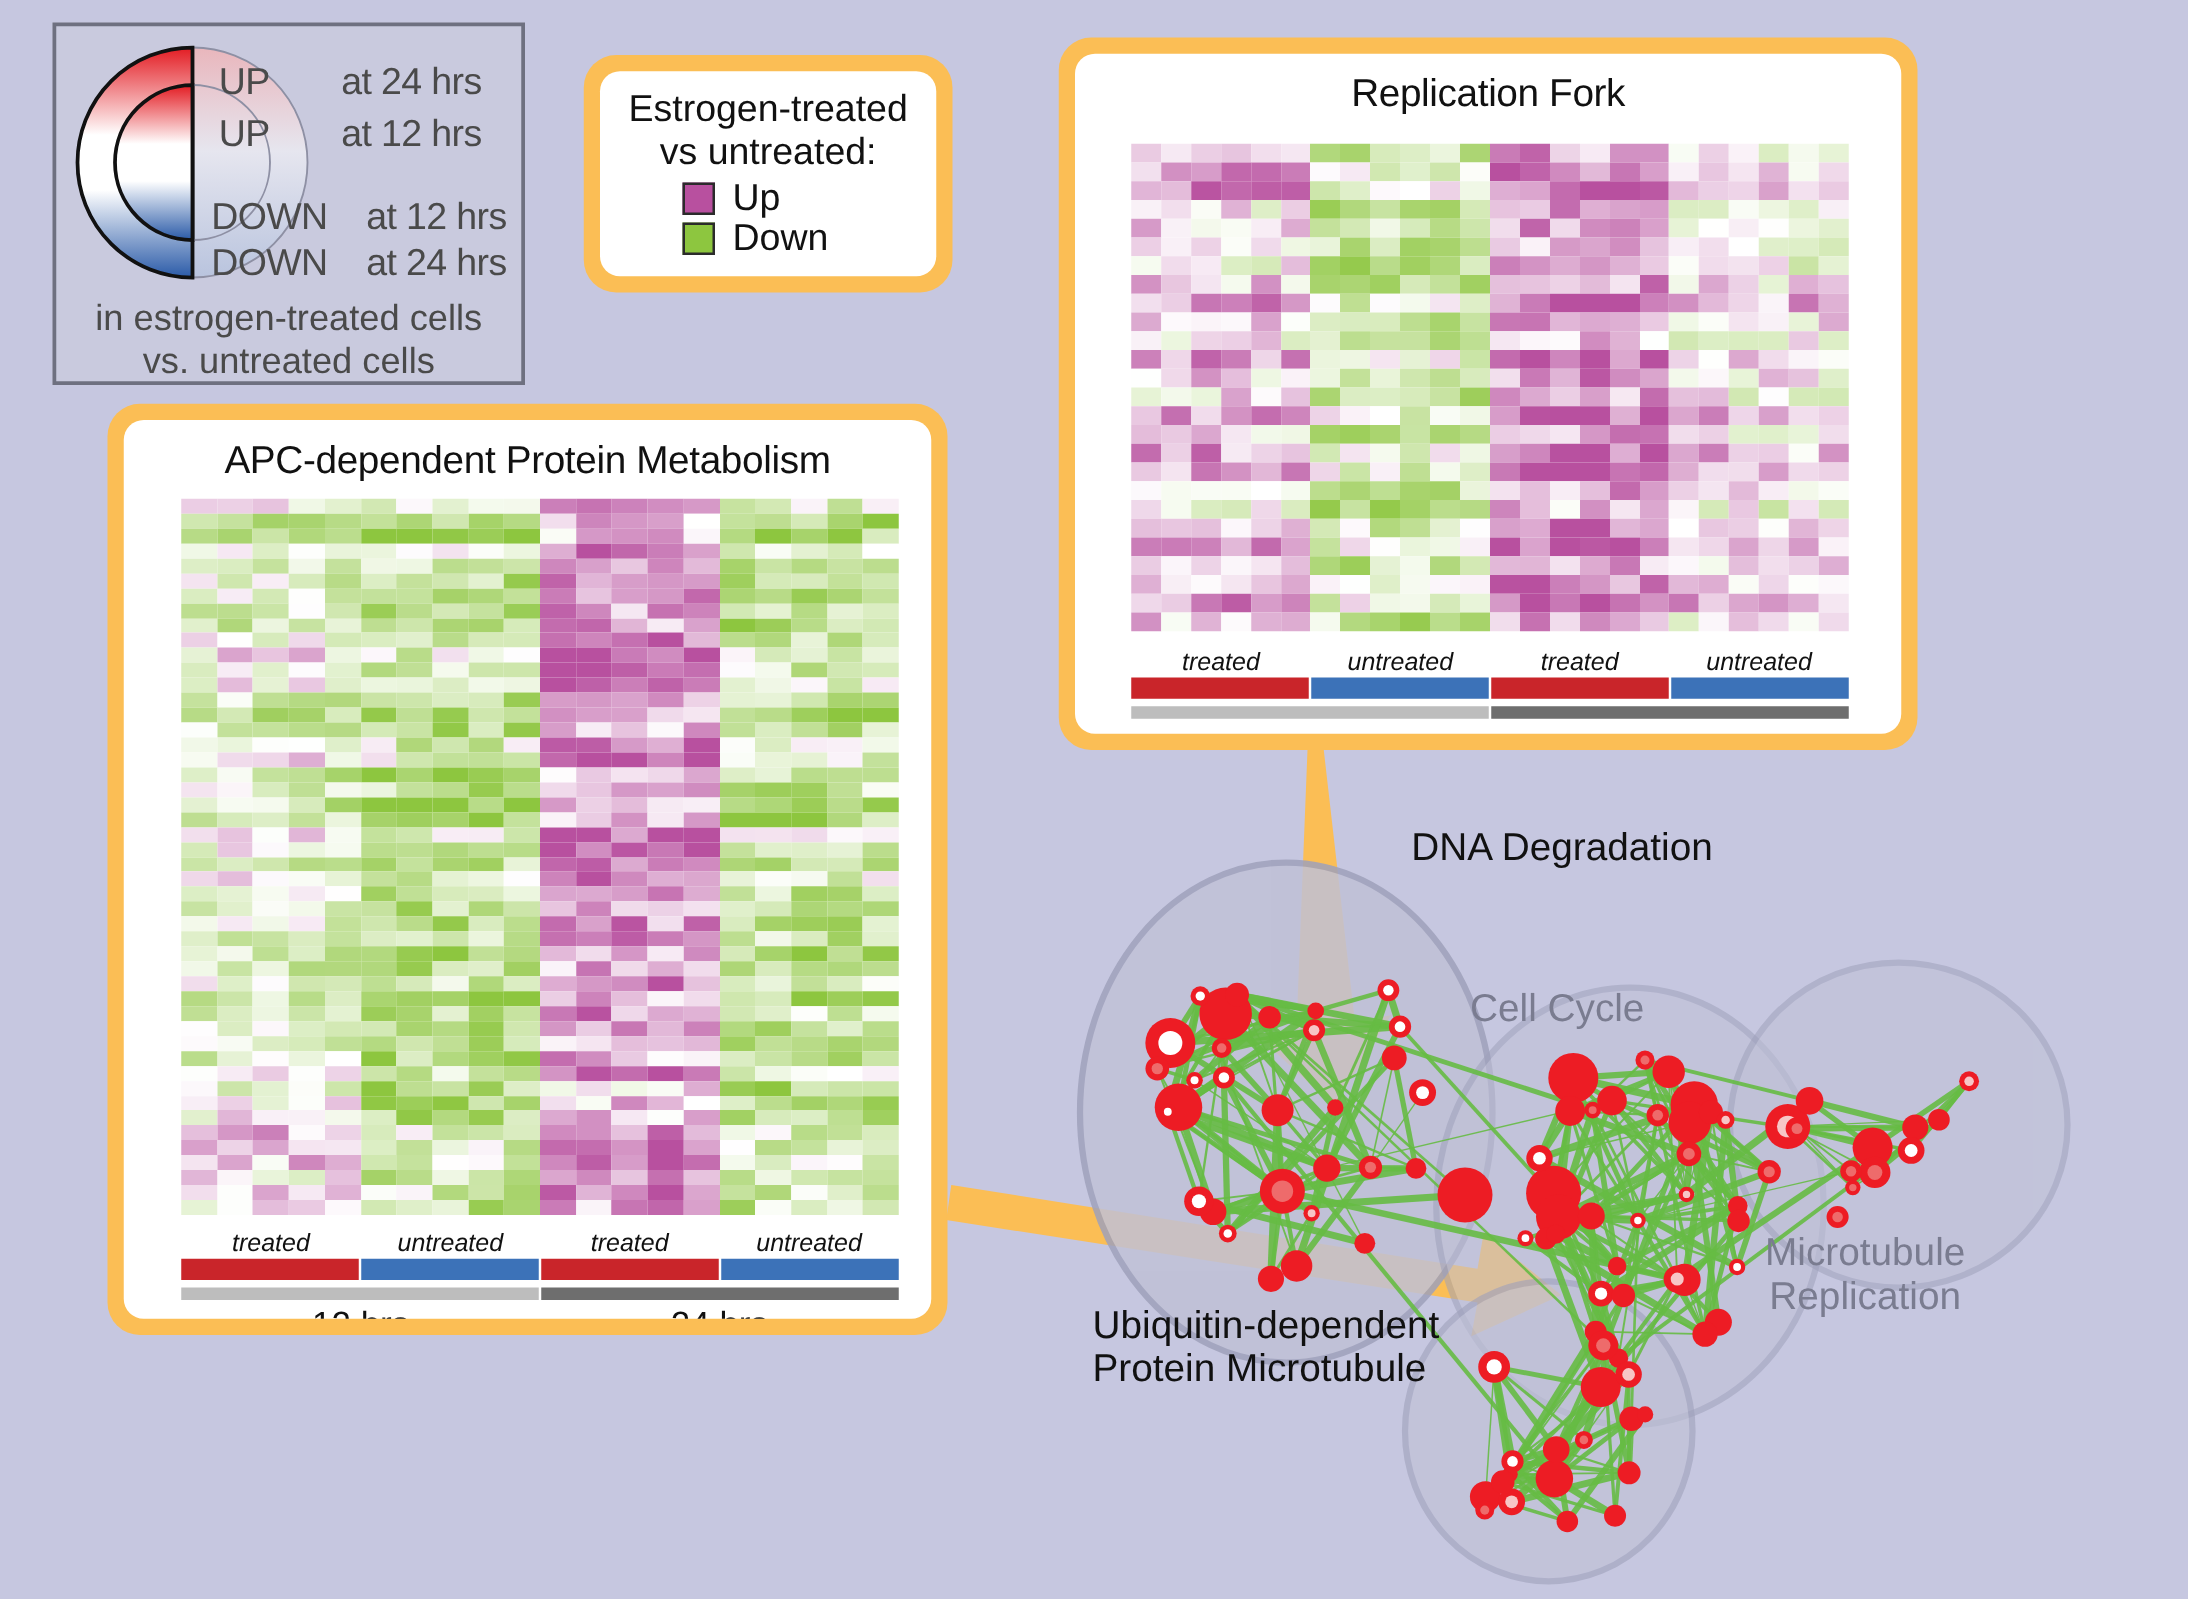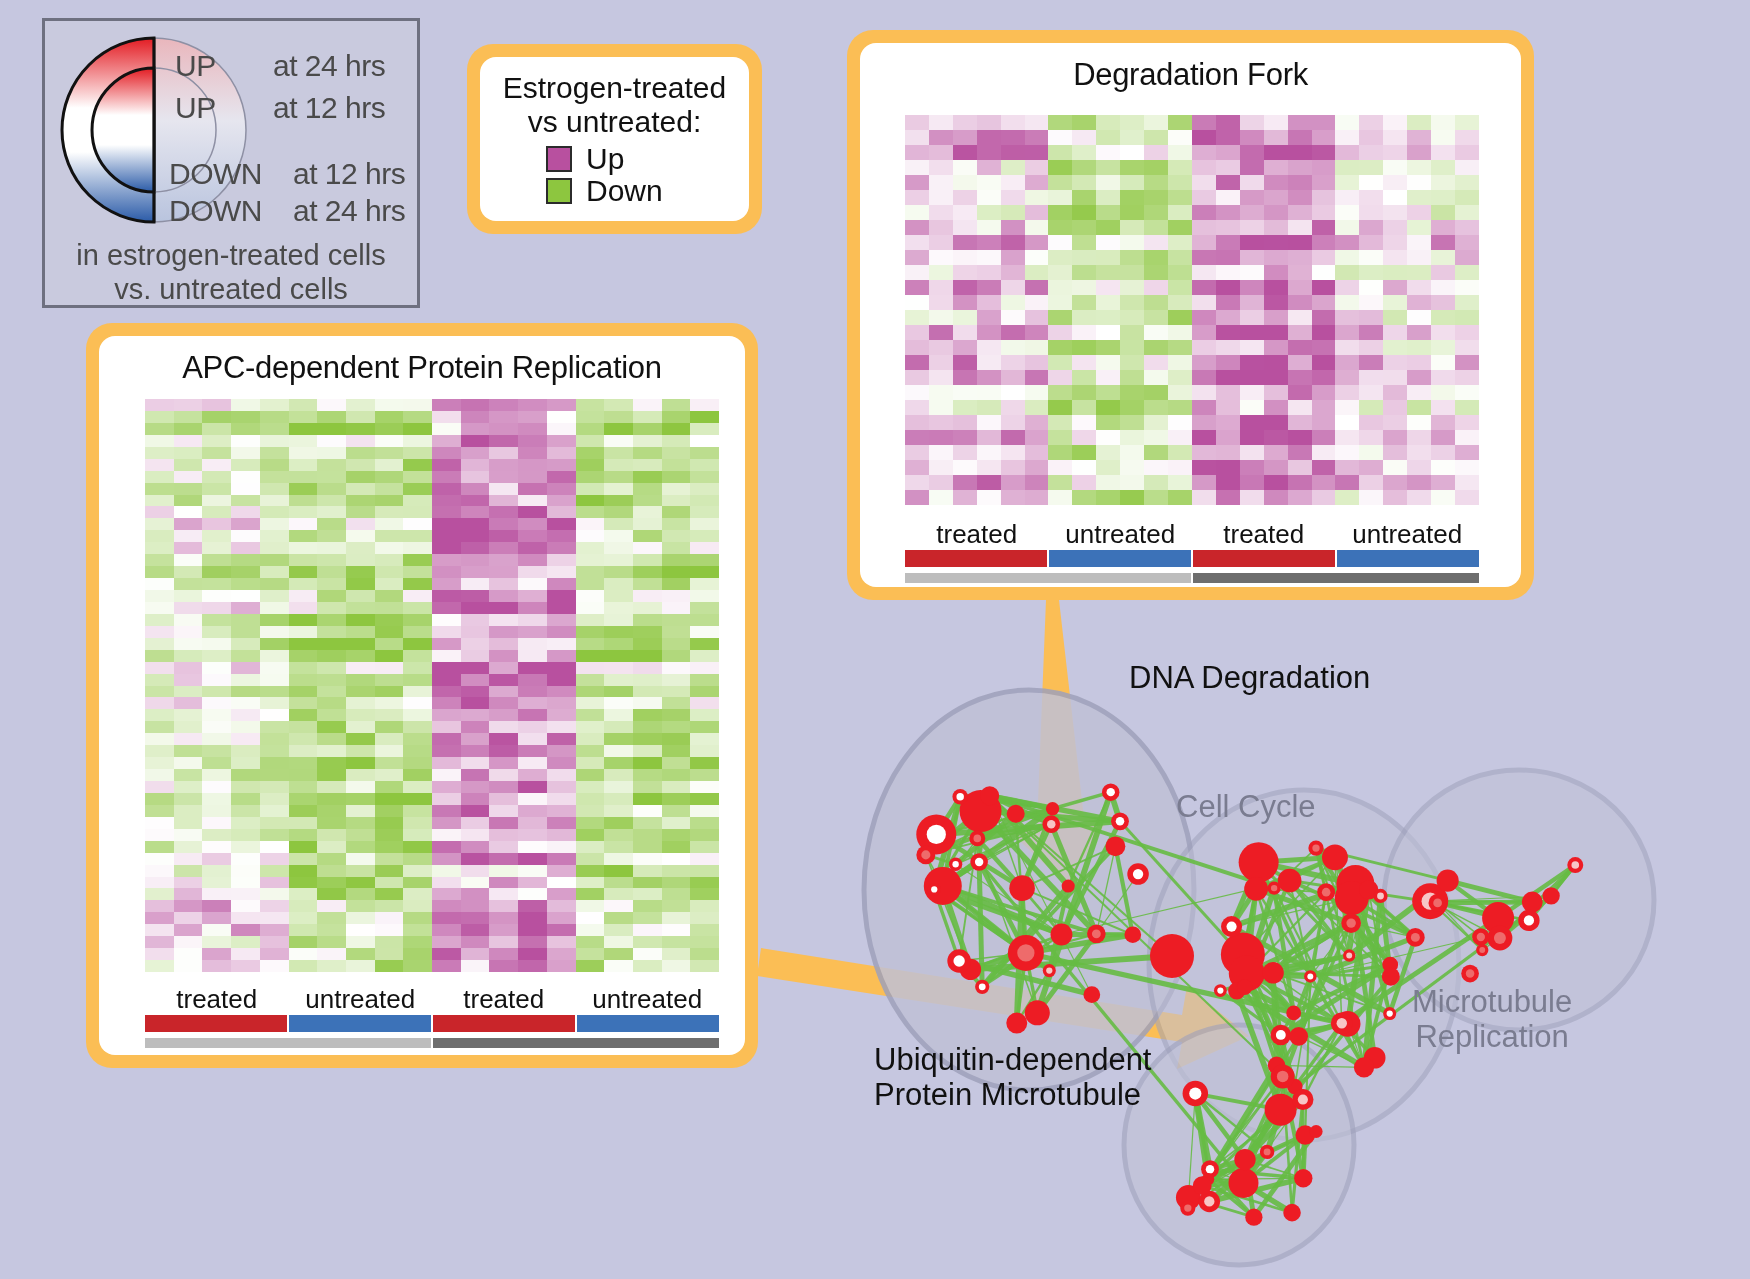--- a/index.html
+++ b/index.html
@@ -53,21 +53,21 @@
   
   #rf-panel{left:823px;top:30px;width:687px;height:570px;}
   #apc-panel{left:62px;top:323px;width:672px;height:745px;}
 
   .heat-wrap{position:absolute;}
   .heat{display:grid;width:100%;height:100%;}
   .heat div{width:100%;height:100%;}
 
   .axis{position:absolute;left:0;right:0;}
   .seg-labels{display:flex;}
-  .seg-labels span{flex:1;text-align:center;font-size:26px;color:#111;}
+  .seg-labels span{flex:1;text-align:center;font-size:20px;color:#111;font-style:italic;}
   .bar{display:flex;height:17px;}
   .bar i{display:block;height:100%;}
   .bar2{display:flex;height:10px;margin-top:6px;}
   .bar2 i{display:block;height:100%;}
   .time-labels{display:flex;margin-top:4px;}
   .time-labels span{flex:1;text-align:center;font-size:28px;color:#111;}
 
   
   #network{position:absolute;left:790px;top:600px;width:960px;height:679px;}
   .net-label{position:absolute;white-space:nowrap;}
@@ -135,21 +135,21 @@
         <div class="legend-row">
           <span class="swatch" id="sw-down" style="background: rgb(141, 198, 63);"></span>
           <span class="legend-label">Down</span>
         </div>
       </div>
     </div>
   </div>
 
   <div class="panel" id="rf-panel">
     <div class="panel-inner">
-      <div class="panel-title">Degradation Fork</div>
+      <div class="panel-title">Replication Fork</div>
 
       <div class="heat-wrap" id="rf-heat-wrap" style="left:45px;top:72px;width:574px;height:390px;">
         <div class="heat" id="rf-heat" style="grid-template-columns: repeat(24, 1fr); grid-template-rows: repeat(26, 1fr);">
             <div style="background: rgb(234, 203, 226);"></div>
             <div style="background: rgb(246, 233, 243);"></div>
             <div style="background: rgb(235, 206, 228);"></div>
             <div style="background: rgb(231, 197, 223);"></div>
             <div style="background: rgb(242, 222, 237);"></div>
             <div style="background: rgb(245, 231, 242);"></div>
             <div style="background: rgb(177, 216, 124);"></div>
@@ -790,21 +790,21 @@
             <i style="background: rgb(189, 189, 189); flex: 1 1 0%; margin-right: 2px;"></i>
             <i style="background: rgb(110, 110, 110); flex: 1 1 0%;"></i>
           </div>
 
       </div>
     </div>
   </div>
 
   <div class="panel" id="apc-panel">
     <div class="panel-inner">
-      <div class="panel-title">APC-dependent Protein Replication</div>
+      <div class="panel-title">APC-dependent Protein Metabolism</div>
 
       <div class="heat-wrap" id="apc-heat-wrap" style="left:46px;top:63px;width:574px;height:573px;">
         <div class="heat" id="apc-heat" style="grid-template-columns: repeat(20, 1fr); grid-template-rows: repeat(48, 1fr);">
             <div style="background: rgb(235, 205, 228);"></div>
             <div style="background: rgb(236, 208, 229);"></div>
             <div style="background: rgb(231, 195, 222);"></div>
             <div style="background: rgb(240, 248, 230);"></div>
             <div style="background: rgb(227, 241, 207);"></div>
             <div style="background: rgb(210, 232, 179);"></div>
             <div style="background: rgb(252, 248, 251);"></div>

